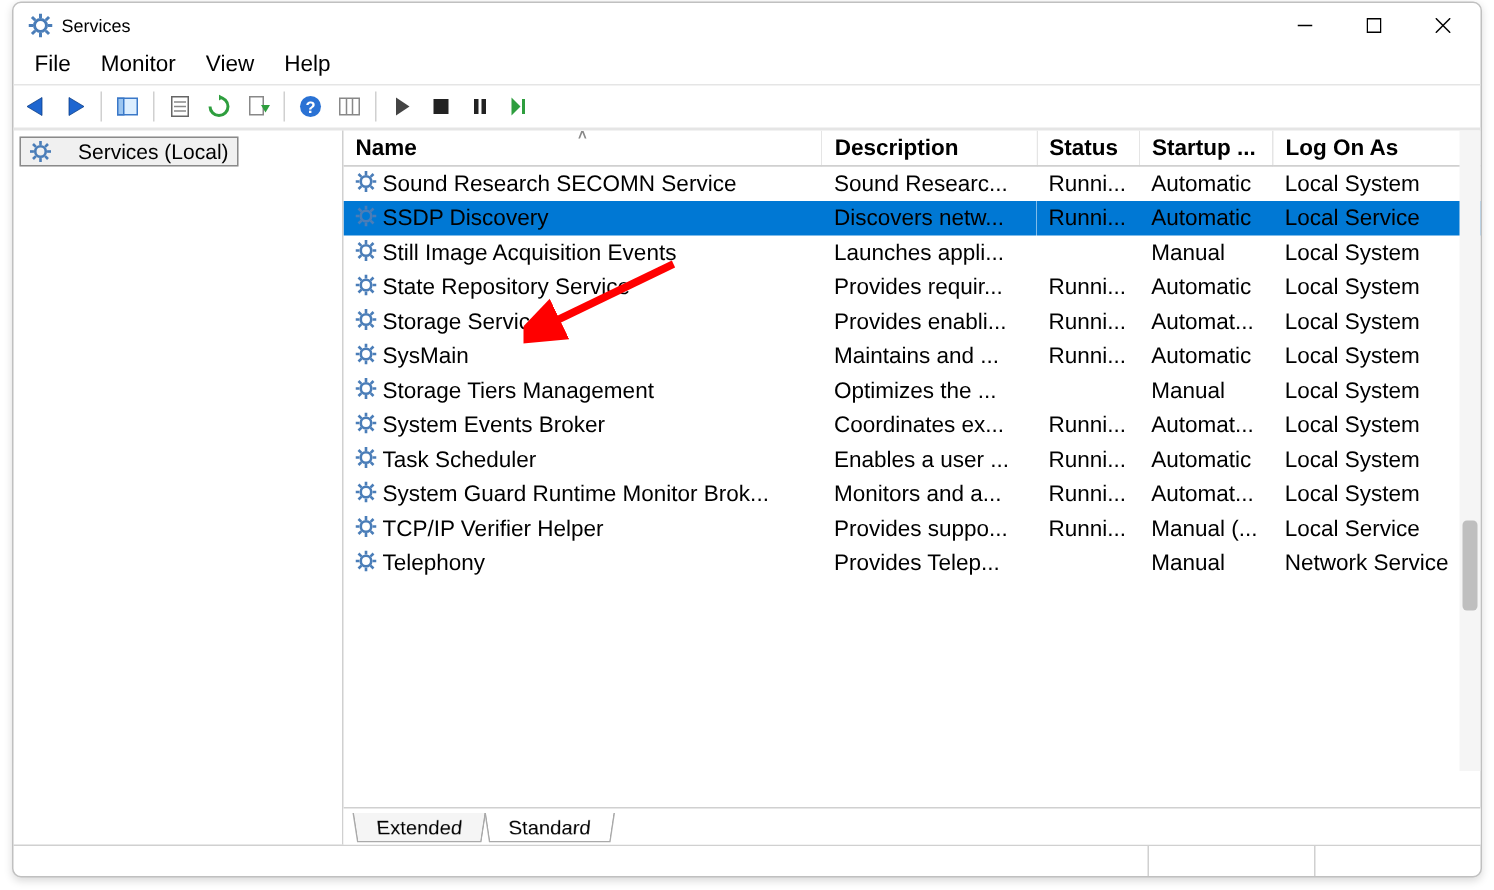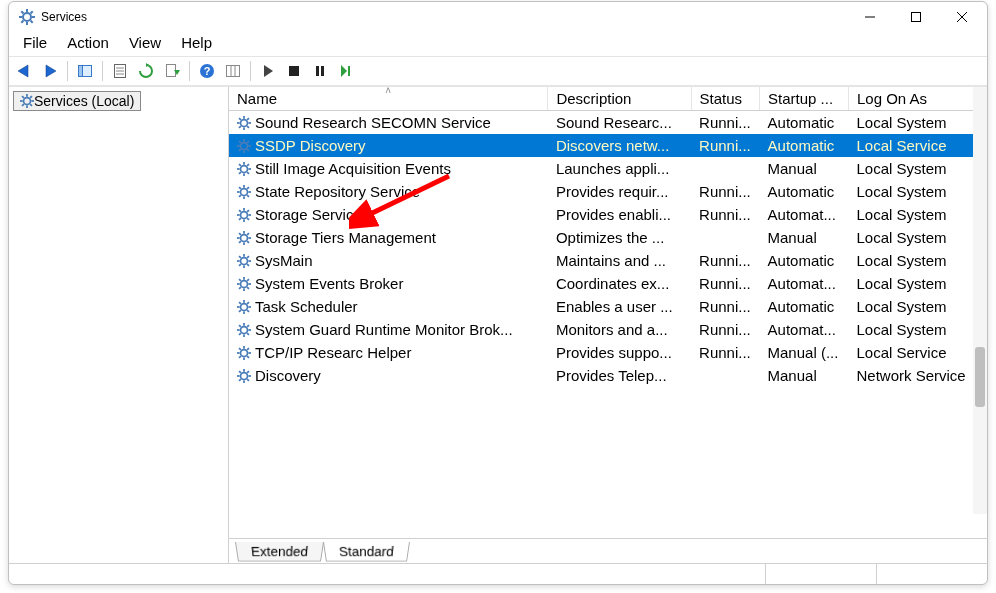--- a/index.html
+++ b/index.html
@@ -16,30 +16,30 @@
   .menubar{display:flex;align-items:flex-start;height:24px;padding:0 4px;border-bottom:1px solid #e5e5e5;font-size:15px}
   .menuitem{padding:2px 10px}
   
   .toolbar{display:flex;align-items:center;height:28px;padding:0 4px;gap:4px;border-bottom:1px solid #e5e5e5}
   .tbtn{width:22px;height:22px;display:flex;align-items:center;justify-content:center}
   .tbsep{width:1px;height:20px;background:#d0d0d0;margin:0 2px}
   .tbtn svg{width:16px;height:16px}
   
   .body{flex:1;display:flex;border-top:1px solid #e5e5e5;min-height:0}
   .tree{width:220px;border-right:1px solid #d0d0d0;padding:4px;box-sizing:border-box}
-  .tree-item{display:inline-flex;align-items:center;gap:0;padding:1px 6px;border:1px solid #8a8a8a;background:#f0f0f0;font-size:14px}
+  .tree-item{display:inline-flex;align-items:center;gap:18px;padding:1px 6px;border:1px solid #8a8a8a;background:#f0f0f0;font-size:14px}
   .gear-icon{width:14px;height:14px}
   .right{flex:1;display:flex;flex-direction:column;min-height:0;position:relative}
   .grid-wrap{flex:1;overflow:hidden;position:relative}
   table{width:100%;border-collapse:collapse;table-layout:fixed}
-  thead th{text-align:left;font-weight:400;padding:3px 8px;border-right:1px solid #e5e5e5;border-bottom:1px solid #d0d0d0;background:#fff;font-size:15px;position:relative;white-space:nowrap;overflow:hidden;text-overflow:ellipsis}
+  thead th{text-align:left;font-weight:700;padding:3px 8px;border-right:1px solid #e5e5e5;border-bottom:1px solid #d0d0d0;background:#fff;font-size:15px;position:relative;white-space:nowrap;overflow:hidden;text-overflow:ellipsis}
   .sorticon{position:absolute;left:50%;top:-2px;transform:translateX(-50%);font-size:10px;color:#888}
   tbody td{padding:3px 8px;white-space:nowrap;overflow:hidden;text-overflow:ellipsis;font-size:15px}
-  tbody tr.selected td{background:#0078d4;color:#fef9c3}
-  tbody td.namecell{display:flex;align-items:center;gap:4px}
+  tbody tr.selected td{background:#0078d4;color:#000000}
+  tbody td.namecell{display:flex;gap:4px}
   .vscroll{position:absolute;right:0;top:0;bottom:24px;width:14px;background:#f5f5f5}
   .vscroll .thumb{position:absolute;left:2px;right:2px;top:260px;height:60px;background:#bfbfbf;border-radius:3px}
   
   .tabs{height:24px;display:flex;align-items:flex-end;padding-left:6px;border-top:1px solid #d0d0d0;background:#fff}
   .tab{padding:2px 14px;border:1px solid #aaa;border-top:none;margin-right:-1px;background:#f5f5f5;font-size:14px;text-align:center;transform:perspective(20px) rotateX(-4deg);transform-origin:top}
   .tab.active{background:#fff}
   
   .status{height:20px;border-top:1px solid #d0d0d0;display:flex}
   .status .cell{border-left:1px solid #d0d0d0;width:110px;height:100%}
   .status .cell:first-child{border-left:none;flex:1}
@@ -88,21 +88,21 @@
     <div class="winbtn">
         <svg width="10" height="10">
           <line x1="0" y1="0" x2="10" y2="10"></line>
           <line x1="10" y1="0" x2="0" y2="10"></line>
         </svg>
       </div>
   </div>
 
   <div class="menubar" id="menubar">
       <div class="menuitem">File</div>
-      <div class="menuitem">Action</div>
+      <div class="menuitem">Monitor</div>
       <div class="menuitem">View</div>
       <div class="menuitem">Help</div>
     </div>
 
   <div class="toolbar" id="toolbar">
       <div class="tbtn">
         <svg viewBox="0 0 16 16">
           <polygon points="12,2 12,14 2,8" fill="#1e66d0" stroke="#0a3a80" stroke-width="0.5"></polygon>
         </svg>
       </div>
@@ -266,44 +266,44 @@
                 <td>Provides enabli...</td>
                 <td>Runni...</td>
                 <td>Automat...</td>
                 <td>Local System</td>
               </tr>
               <tr>
                 <td class="namecell">
                   <svg class="gear-icon" viewBox="0 0 16 16">
                     <use href="#gear"></use>
                   </svg>
+                  <span>SysMain</span>
+                </td>
+                <td>Maintains and ...</td>
+                <td>Runni...</td>
+                <td>Automatic</td>
+                <td>Local System</td>
+              </tr>
+              <tr>
+                <td class="namecell">
+                  <svg class="gear-icon" viewBox="0 0 16 16">
+                    <use href="#gear"></use>
+                  </svg>
                   <span>Storage Tiers Management</span>
                 </td>
                 <td>Optimizes the ...</td>
                 <td></td>
                 <td>Manual</td>
                 <td>Local System</td>
               </tr>
               <tr>
                 <td class="namecell">
                   <svg class="gear-icon" viewBox="0 0 16 16">
                     <use href="#gear"></use>
                   </svg>
-                  <span>SysMain</span>
-                </td>
-                <td>Maintains and ...</td>
-                <td>Runni...</td>
-                <td>Automatic</td>
-                <td>Local System</td>
-              </tr>
-              <tr>
-                <td class="namecell">
-                  <svg class="gear-icon" viewBox="0 0 16 16">
-                    <use href="#gear"></use>
-                  </svg>
                   <span>System Events Broker</span>
                 </td>
                 <td>Coordinates ex...</td>
                 <td>Runni...</td>
                 <td>Automat...</td>
                 <td>Local System</td>
               </tr>
               <tr>
                 <td class="namecell">
                   <svg class="gear-icon" viewBox="0 0 16 16">
@@ -326,33 +326,33 @@
                 <td>Monitors and a...</td>
                 <td>Runni...</td>
                 <td>Automat...</td>
                 <td>Local System</td>
               </tr>
               <tr>
                 <td class="namecell">
                   <svg class="gear-icon" viewBox="0 0 16 16">
                     <use href="#gear"></use>
                   </svg>
-                  <span>TCP/IP Researc Helper</span>
+                  <span>TCP/IP Verifier Helper</span>
                 </td>
                 <td>Provides suppo...</td>
                 <td>Runni...</td>
                 <td>Manual (...</td>
                 <td>Local Service</td>
               </tr>
               <tr>
                 <td class="namecell">
                   <svg class="gear-icon" viewBox="0 0 16 16">
                     <use href="#gear"></use>
                   </svg>
-                  <span>Discovery</span>
+                  <span>Telephony</span>
                 </td>
                 <td>Provides Telep...</td>
                 <td></td>
                 <td>Manual</td>
                 <td>Network Service</td>
               </tr>
             </tbody>
         </table>
         <div class="vscroll">
             <div class="thumb"></div>

